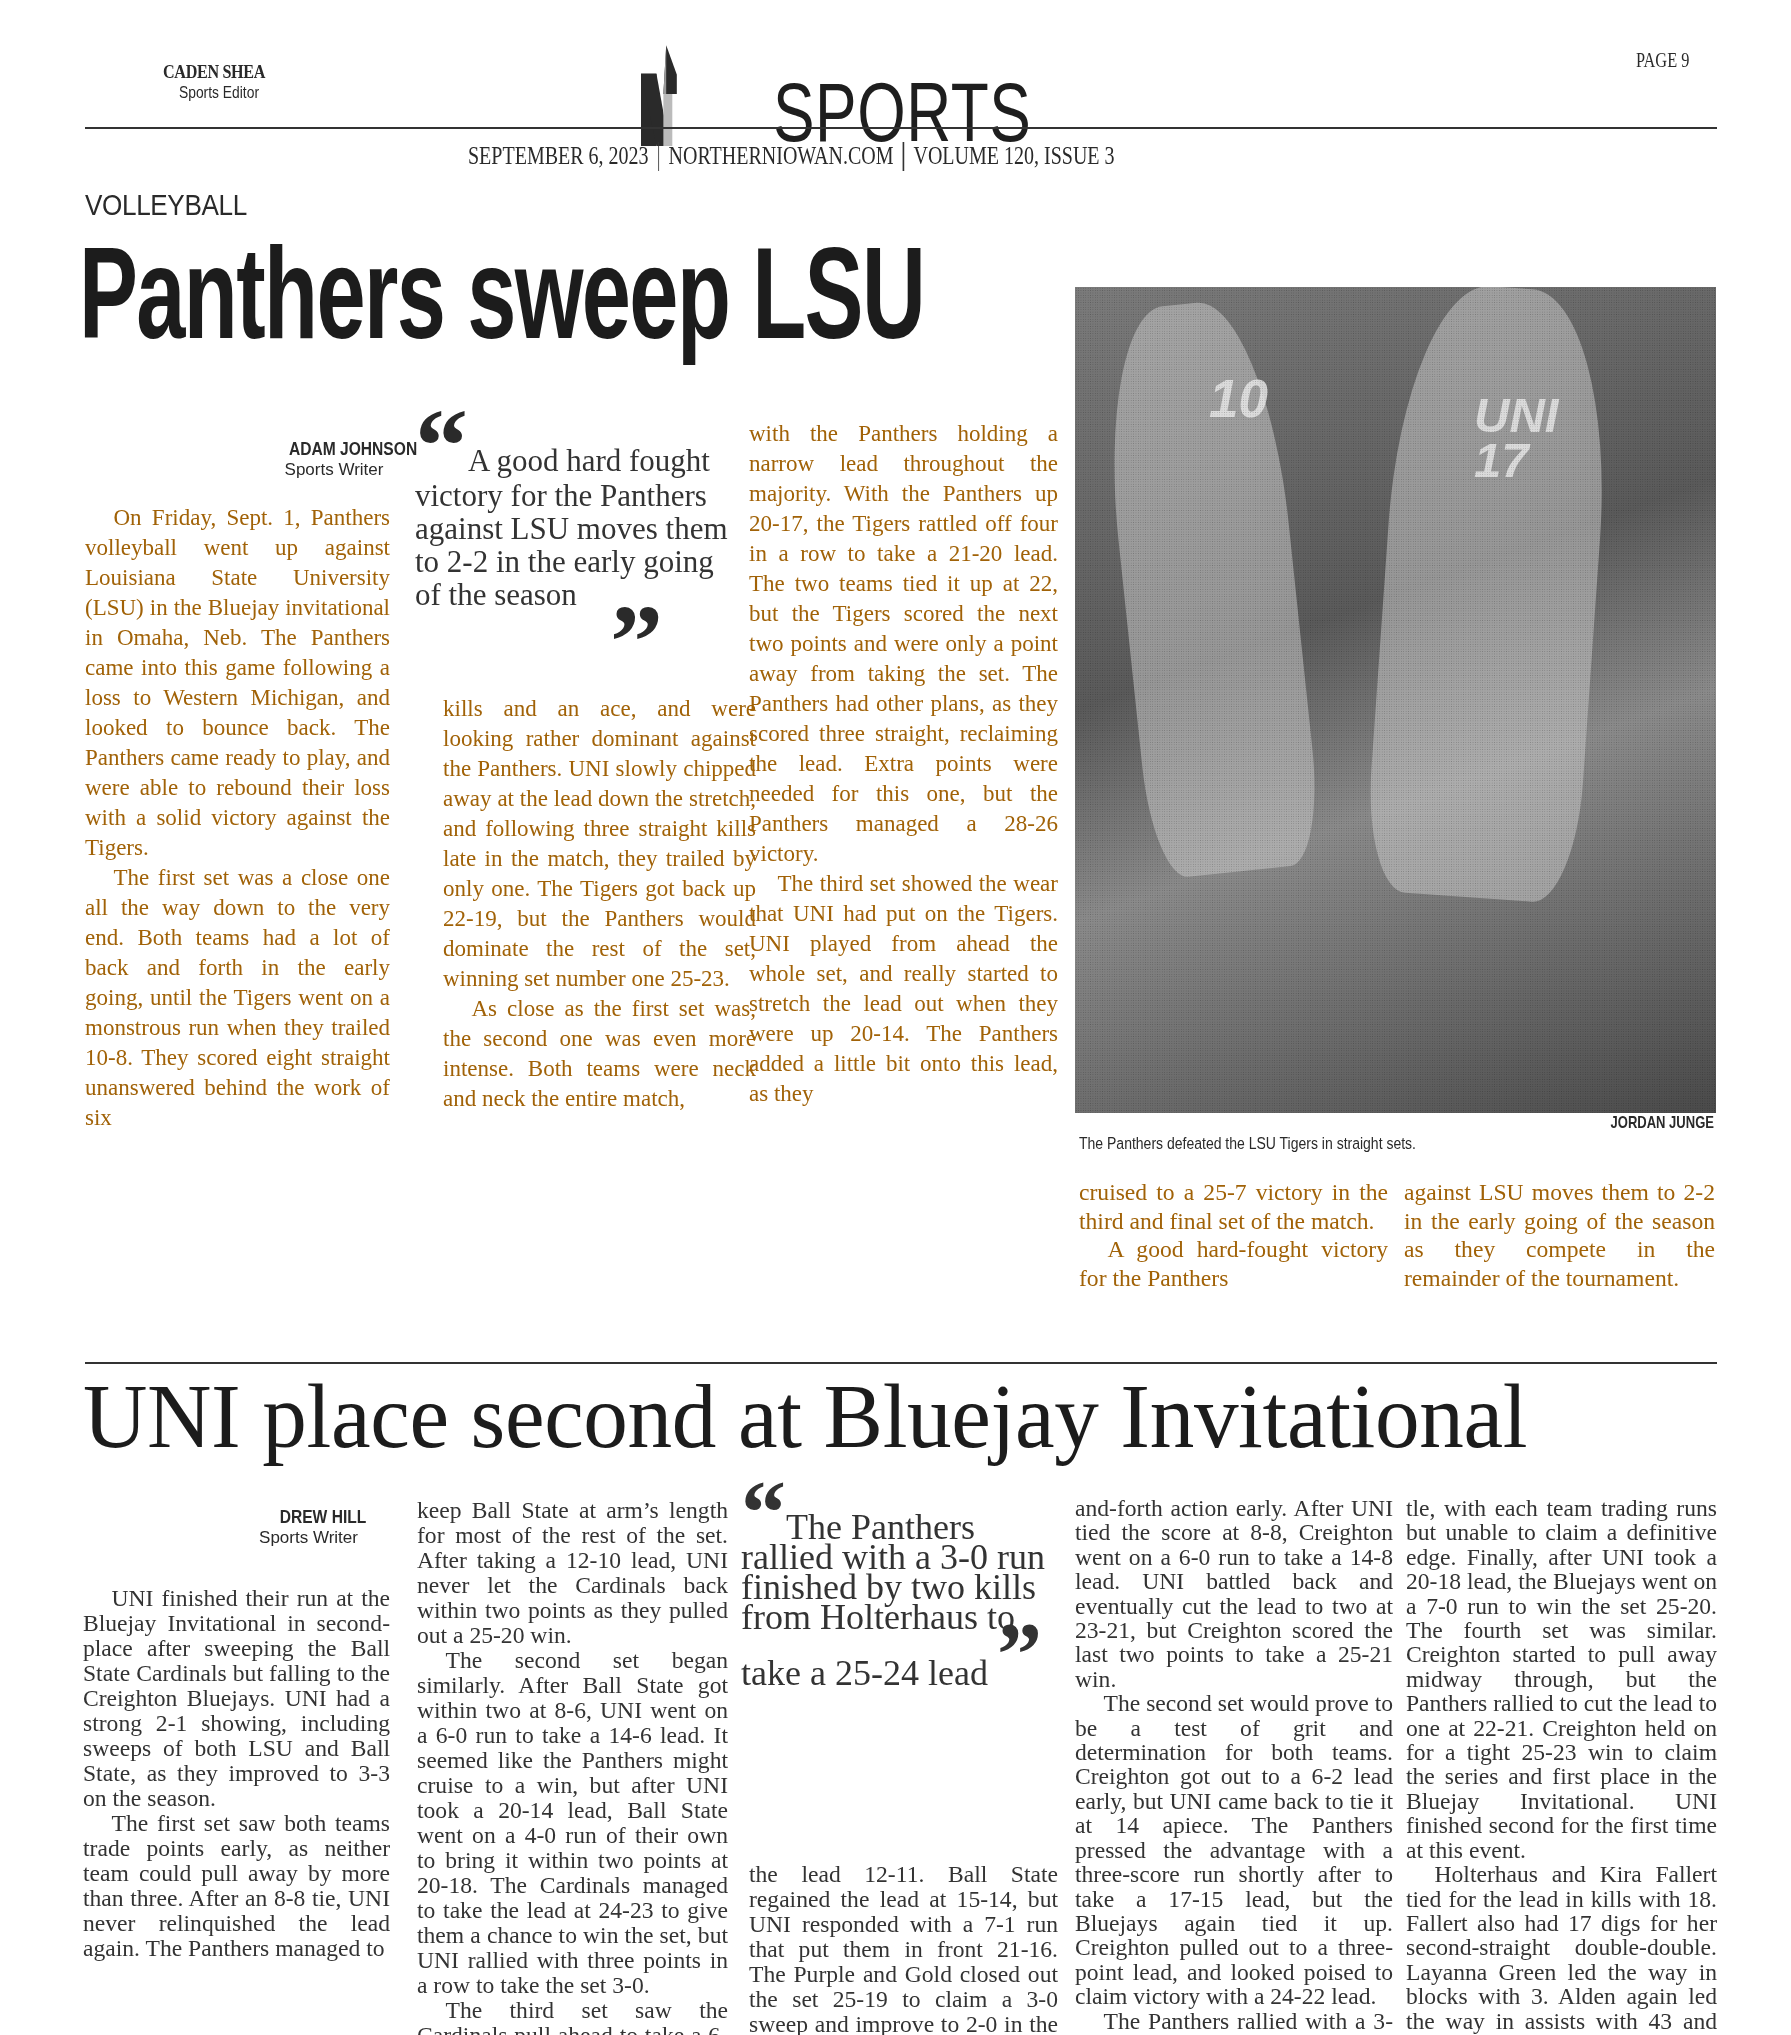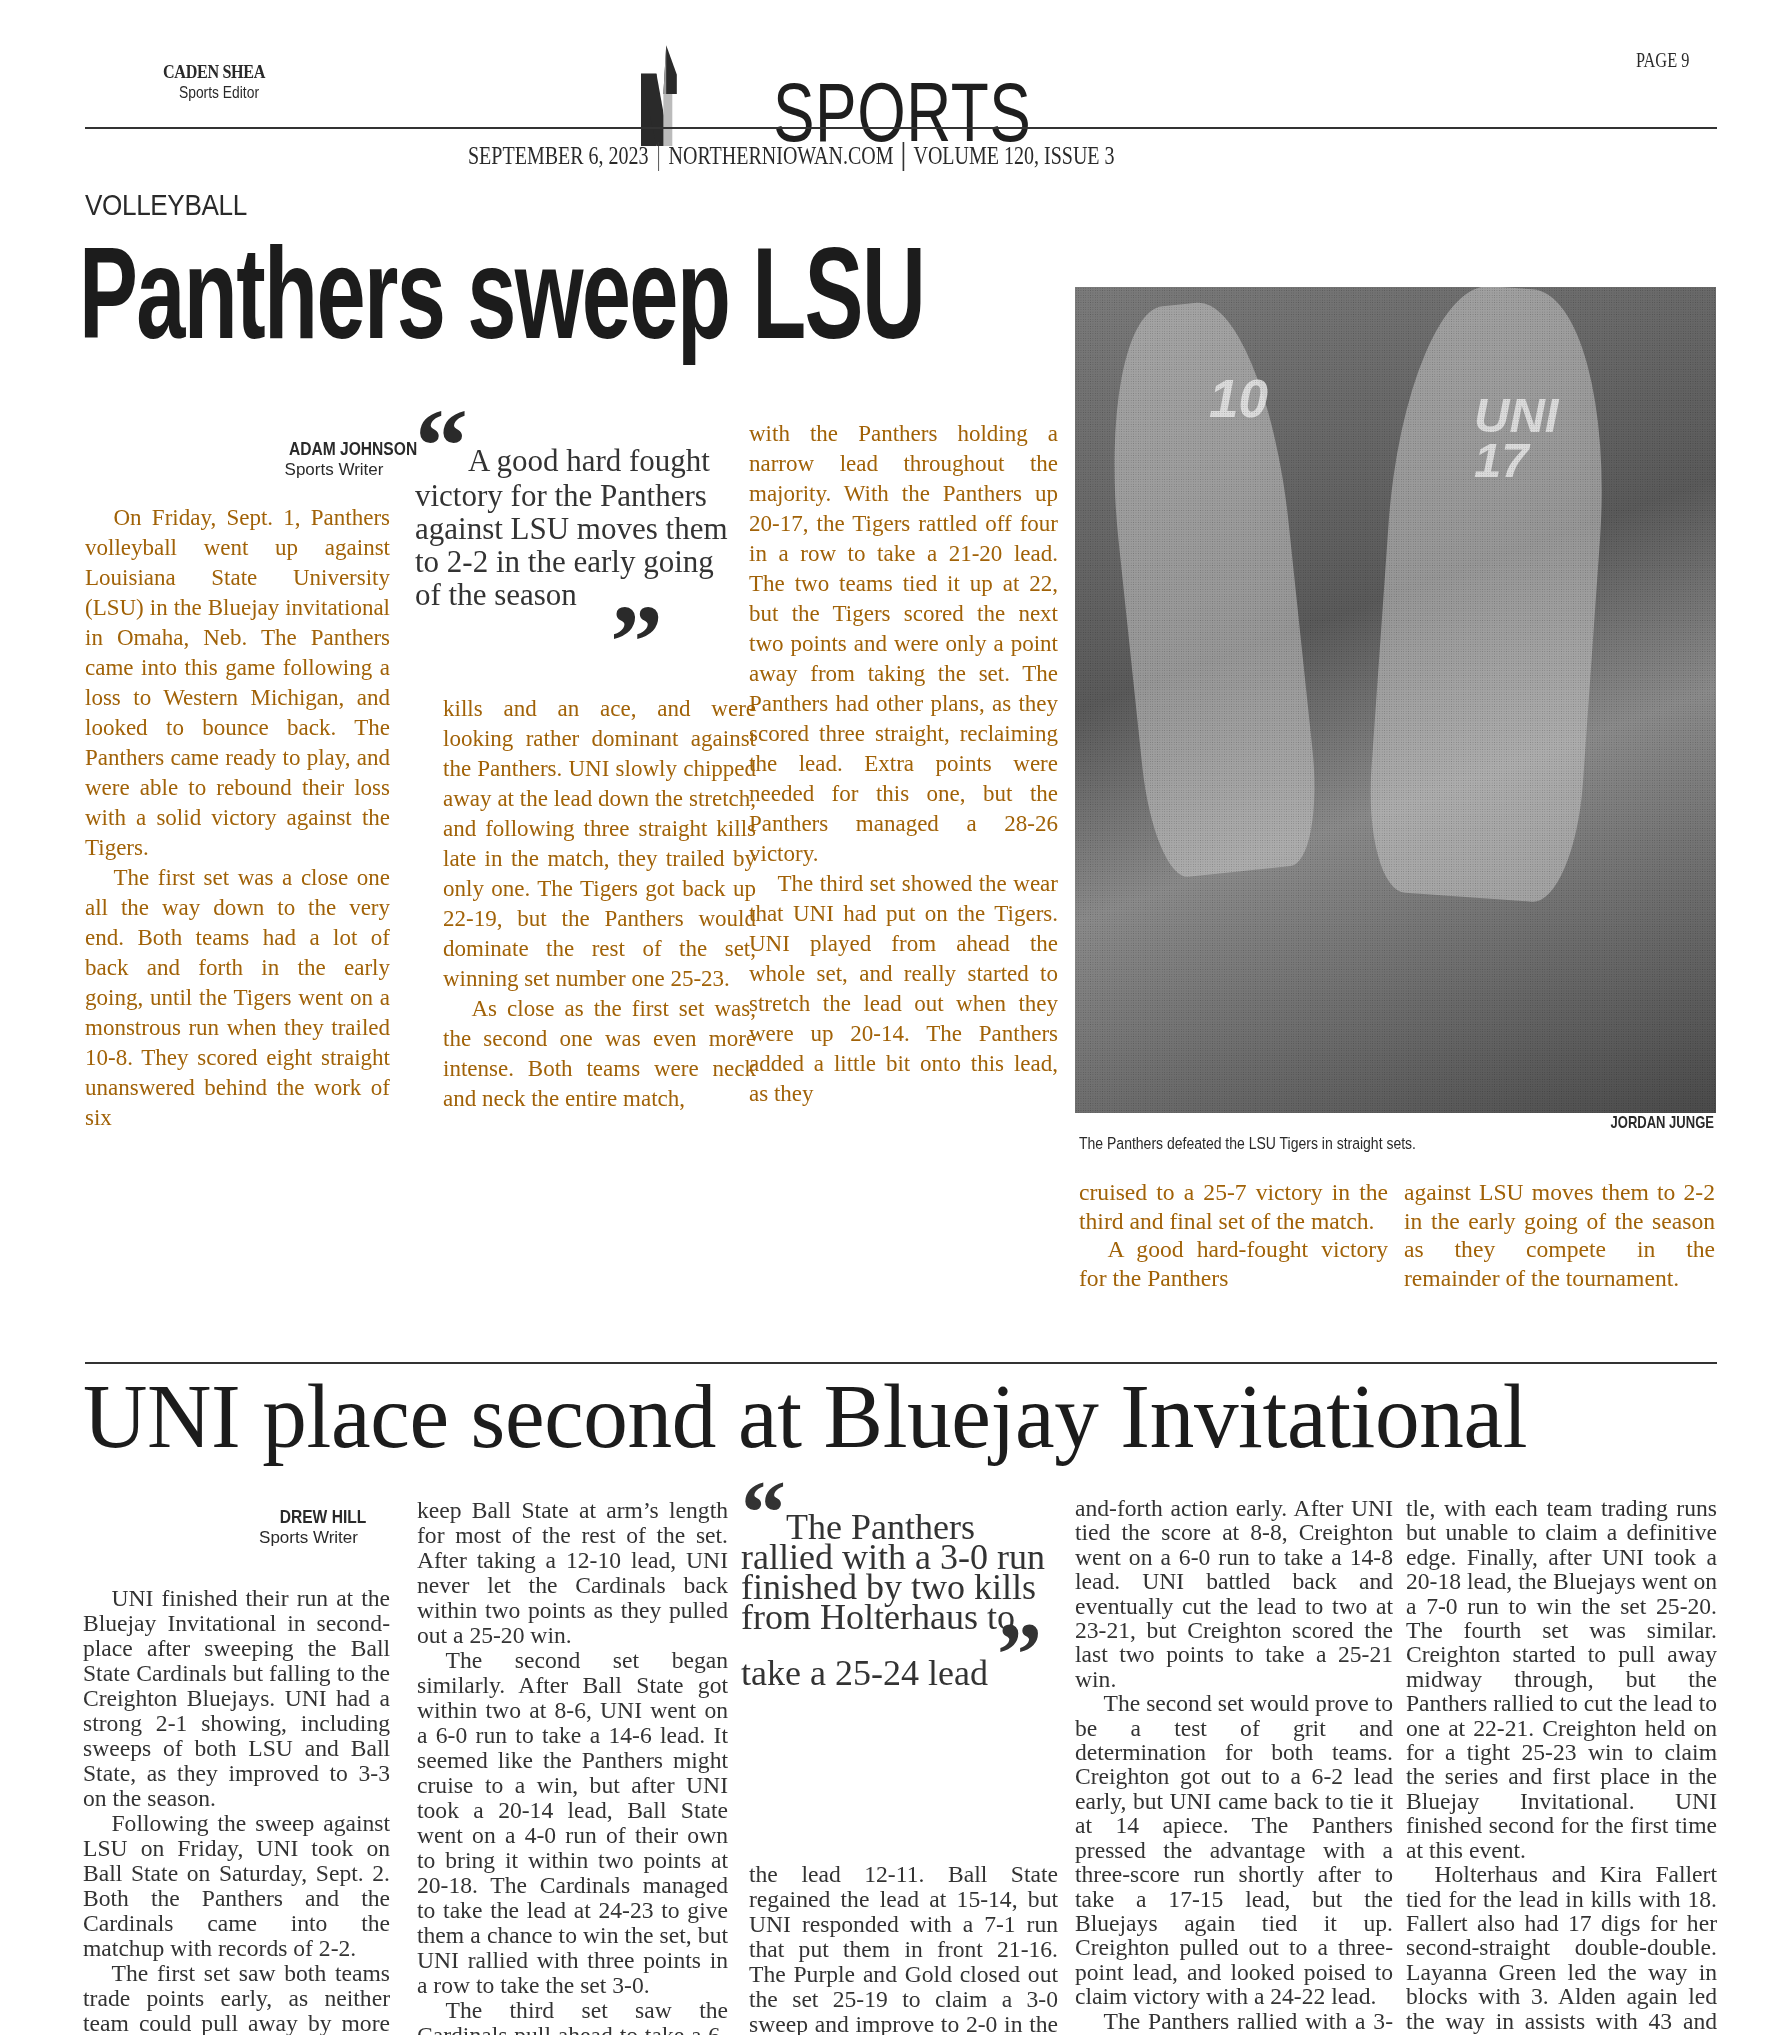--- a/index.html
+++ b/index.html
@@ -133,21 +133,20 @@
 
 <div class="abs serif headline2">UNI place second at Bluejay Invitational</div>
 
 <div class="abs sans byline" style="left:228px; top:1506px; width:161px;">
   <span class="name">DREW HILL</span>
   <span class="role">Sports Writer</span>
 </div>
 
 <div class="abs serif col2" style="left:83px; top:1586px; width:307px;">
   <p class="ind">UNI finished their run at the Bluejay Invitational in second-place after sweeping the Ball State Cardinals but falling to the Creighton Bluejays. UNI had a strong 2-1 showing, including sweeps of both LSU and Ball State, as they improved to 3-3 on the season.</p>
-  <p class="ind">Following the sweep against LSU on Friday, UNI took on Ball State on Saturday, Sept. 2. Both the Panthers and the Cardinals came into the matchup with records of 2-2.</p>
   <p class="ind">The first set saw both teams trade points early, as neither team could pull away by more than three. After an 8-8 tie, UNI never relinquished the lead again. The Panthers managed to</p>
 </div>
 
 <div class="abs serif col2" style="left:417px; top:1498px; width:311px;">
   <p>keep Ball State at arm’s length for most of the rest of the set. After taking a 12-10 lead, UNI never let the Cardinals back within two points as they pulled out a 25-20 win.</p>
   <p class="ind">The second set began similarly. After Ball State got within two at 8-6, UNI went on a 6-0 run to take a 14-6 lead. It seemed like the Panthers might cruise to a win, but after UNI took a 20-14 lead, Ball State went on a 4-0 run of their own to bring it within two points at 20-18. The Cardinals managed to take the lead at 24-23 to give them a chance to win the set, but UNI rallied with three points in a row to take the set 3-0.</p>
   <p class="ind">The third set saw the Cardinals pull ahead to take a 6-2 lead. UNI fought back and finally took back</p>
 </div>
 
 <div class="abs serif pq2" style="left:741px; top:1490px; width:313px;">

